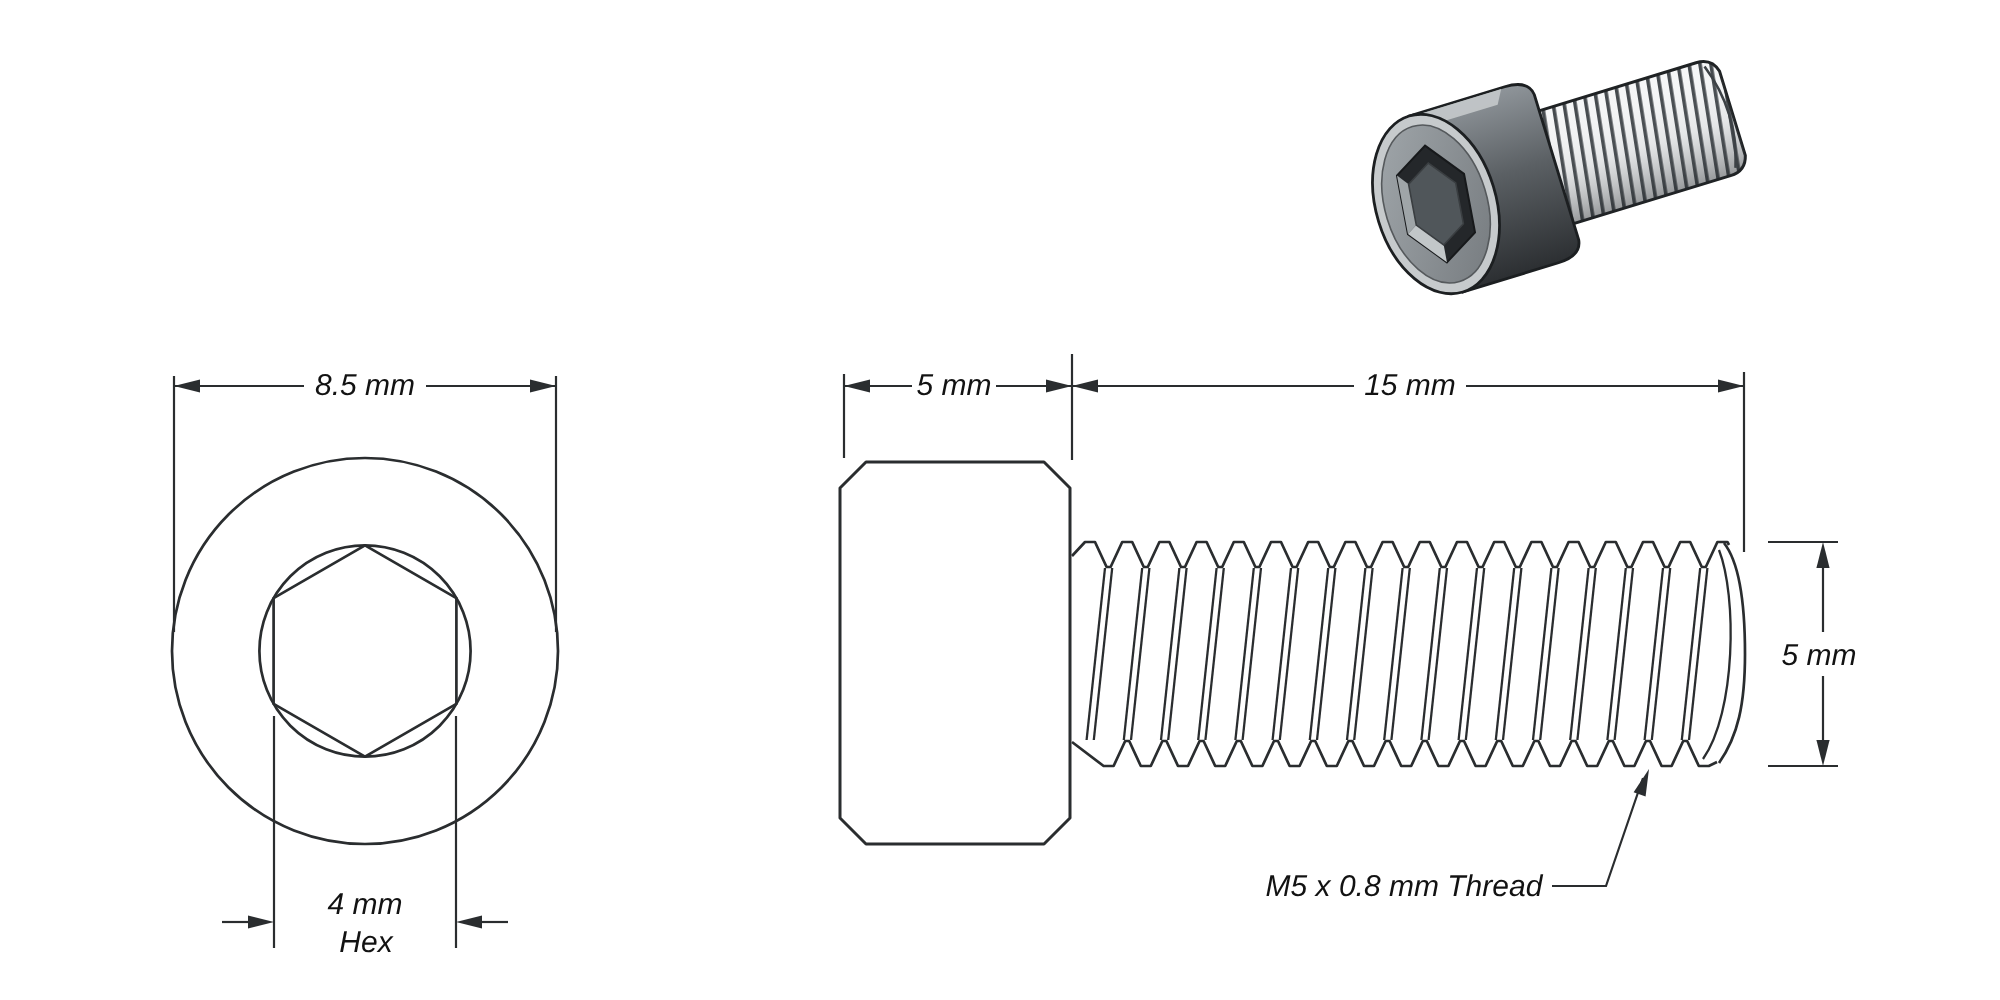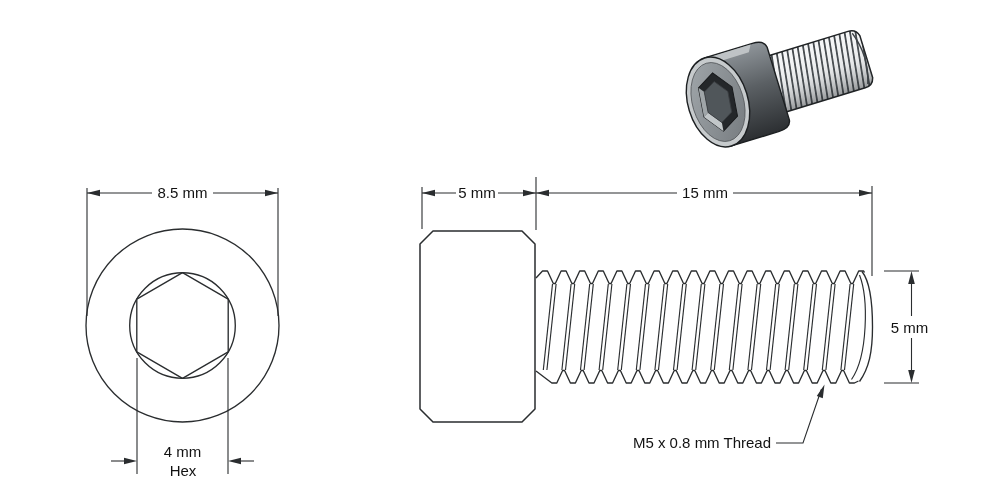--- a/index.html
+++ b/index.html
@@ -2,21 +2,21 @@
 <html><head>
 <meta charset="utf-8">
 <style>
   :root{
     --line:#2a2d2f;
     --text:#121212;
     --bg:#ffffff;
   }
   html,body{margin:0;padding:0;background:var(--bg);}
   .canvas{position:relative;width:1000px;height:500px;background:var(--bg);overflow:hidden;
-          font-family:"Liberation Sans", sans-serif;}
+          font-family:"Liberation Sans", sans-serif;font-style:italic;}
   svg{display:block;}
   .outline{stroke:var(--line);stroke-width:1.5;fill:none;stroke-linejoin:round;}
   .thin{stroke:var(--line);stroke-width:1.35;fill:none;stroke-linejoin:round;}
   .flank{stroke:var(--line);stroke-width:1.15;fill:none;}
   .dimline{stroke:var(--line);stroke-width:1.1;fill:none;}
   .arrow{fill:var(--line);stroke:none;}
   text.dim{font-family:"Liberation Sans", sans-serif;font-size:15px;fill:var(--text);}
   .mid{text-anchor:middle;}
 </style>
 </head>

